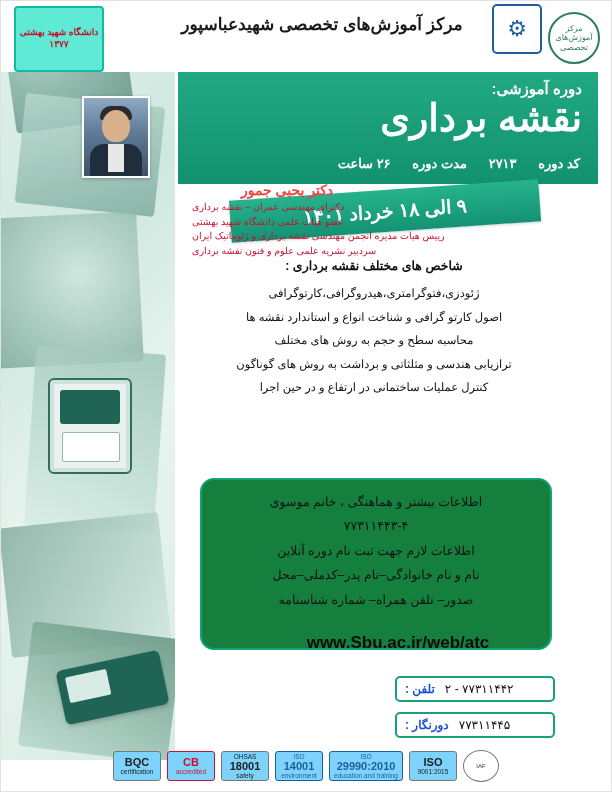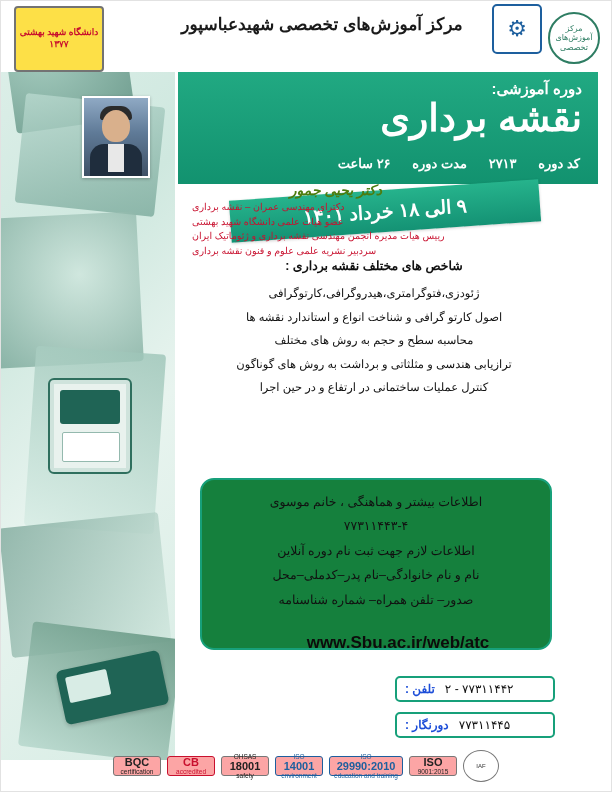--- a/index.html
+++ b/index.html
@@ -57,22 +57,22 @@
     content:"";position:absolute;left:8px;top:8px;width:42px;height:26px;
     background:#d8ece5;border-radius:2px;
   }
   
   .header{
     position:absolute;left:0;top:0;width:612px;height:72px;
     background:#ffffff;
   }
   .logo-left{
     position:absolute;left:14px;top:6px;width:86px;height:62px;
-    border:2px solid #737373;border-radius:4px;
-    background:#fde047;
+    border:2px solid #14b8a6;border-radius:4px;
+    background:#5eead4;
     display:flex;align-items:center;justify-content:center;
     color:#c8102e;font-weight:bold;font-size:9px;text-align:center;line-height:1.3;
     overflow:hidden;
   }
   .header-title{
     position:absolute;right:120px;top:14px;
     text-align:center;width:340px;
     font-size:17px;font-weight:bold;color:#1a1a1a;
   }
   .logo-right-1{
@@ -136,22 +136,22 @@
   }
   .lect-photo .body{
     position:absolute;left:6px;top:46px;width:52px;height:32px;
     background:#1f2d3d;border-radius:14px 14px 0 0;
   }
   .lect-photo .shirt{
     position:absolute;left:24px;top:46px;width:16px;height:28px;
     background:#e8e8e8;
   }
   .lect-name{
-    position:absolute;right:230px;top:182px;width:190px;text-align:right;
-    color:#4d7c0f;font-weight:bold;font-size:14px;font-style:italic;
+    position:absolute;right:230px;top:182px;width:190px;text-align:center;
+    color:#ef4444;font-weight:bold;font-size:14px;
   }
   .lect-lines{
     position:absolute;right:150px;top:200px;width:270px;text-align:left;
     color:#c8102e;font-size:9.5px;line-height:1.55;
   }
   
   .topics-title{
     position:absolute;right:18px;top:258px;width:440px;text-align:center;
     font-size:12.5px;font-weight:bold;color:#111;
   }
@@ -180,24 +180,24 @@
   }
   .phone-badge .lab{color:#1d4ed8;font-weight:bold;margin-right:10px;}
   .pb1{left:395px;top:676px;width:160px;}
   .pb2{left:395px;top:712px;width:160px;}
   
   .footer{
     position:absolute;left:0;bottom:6px;width:612px;height:40px;
     display:flex;align-items:center;justify-content:center;gap:6px;
   }
   .cert{
-    height:20px;min-width:48px;border:1px solid #777;border-radius:3px;
+    height:30px;min-width:48px;border:1px solid #777;border-radius:3px;
     display:flex;flex-direction:column;align-items:center;justify-content:center;
     font-size:6.5px;color:#222;padding:1px 4px;box-sizing:border-box;
-    background:#fca5a5;line-height:1.1;text-align:center;
+    background:#7dd3fc;line-height:1.1;text-align:center;
   }
   .cert.blue{border-color:#1d5f9e;color:#1d5f9e;}
   .cert.red{border-color:#c8102e;color:#c8102e;}
   .cert b{font-size:11px;}
   .cert-round{
     width:34px;height:30px;border-radius:50%;border:1px solid #777;
     display:flex;align-items:center;justify-content:center;font-size:6px;color:#333;
   }
   .border-frame{
     position:absolute;left:0;top:0;width:612px;height:792px;

